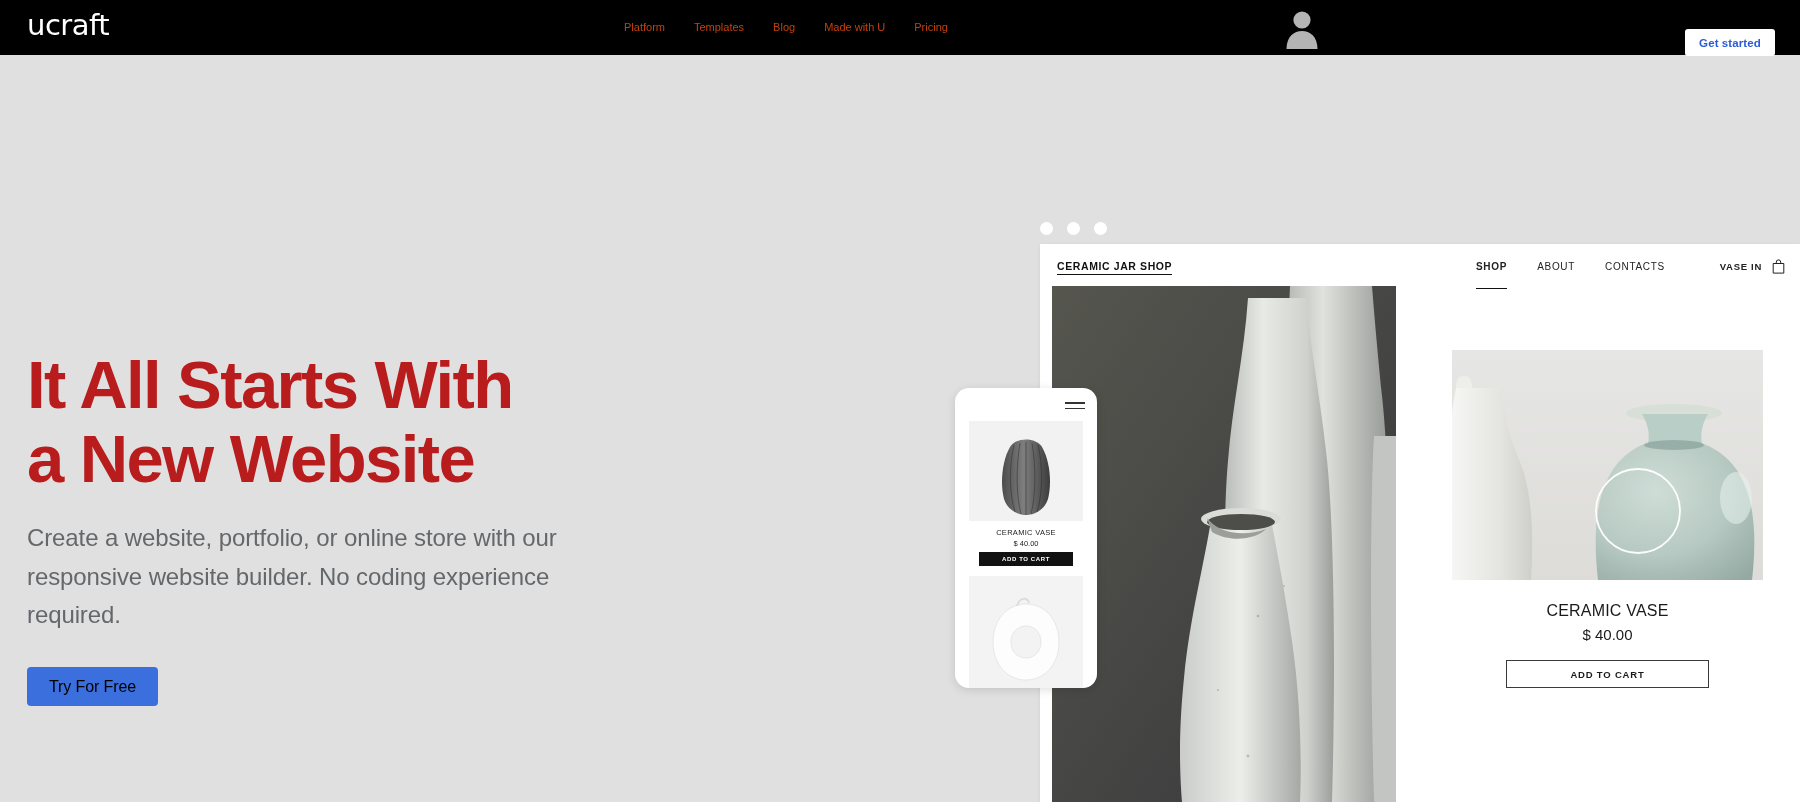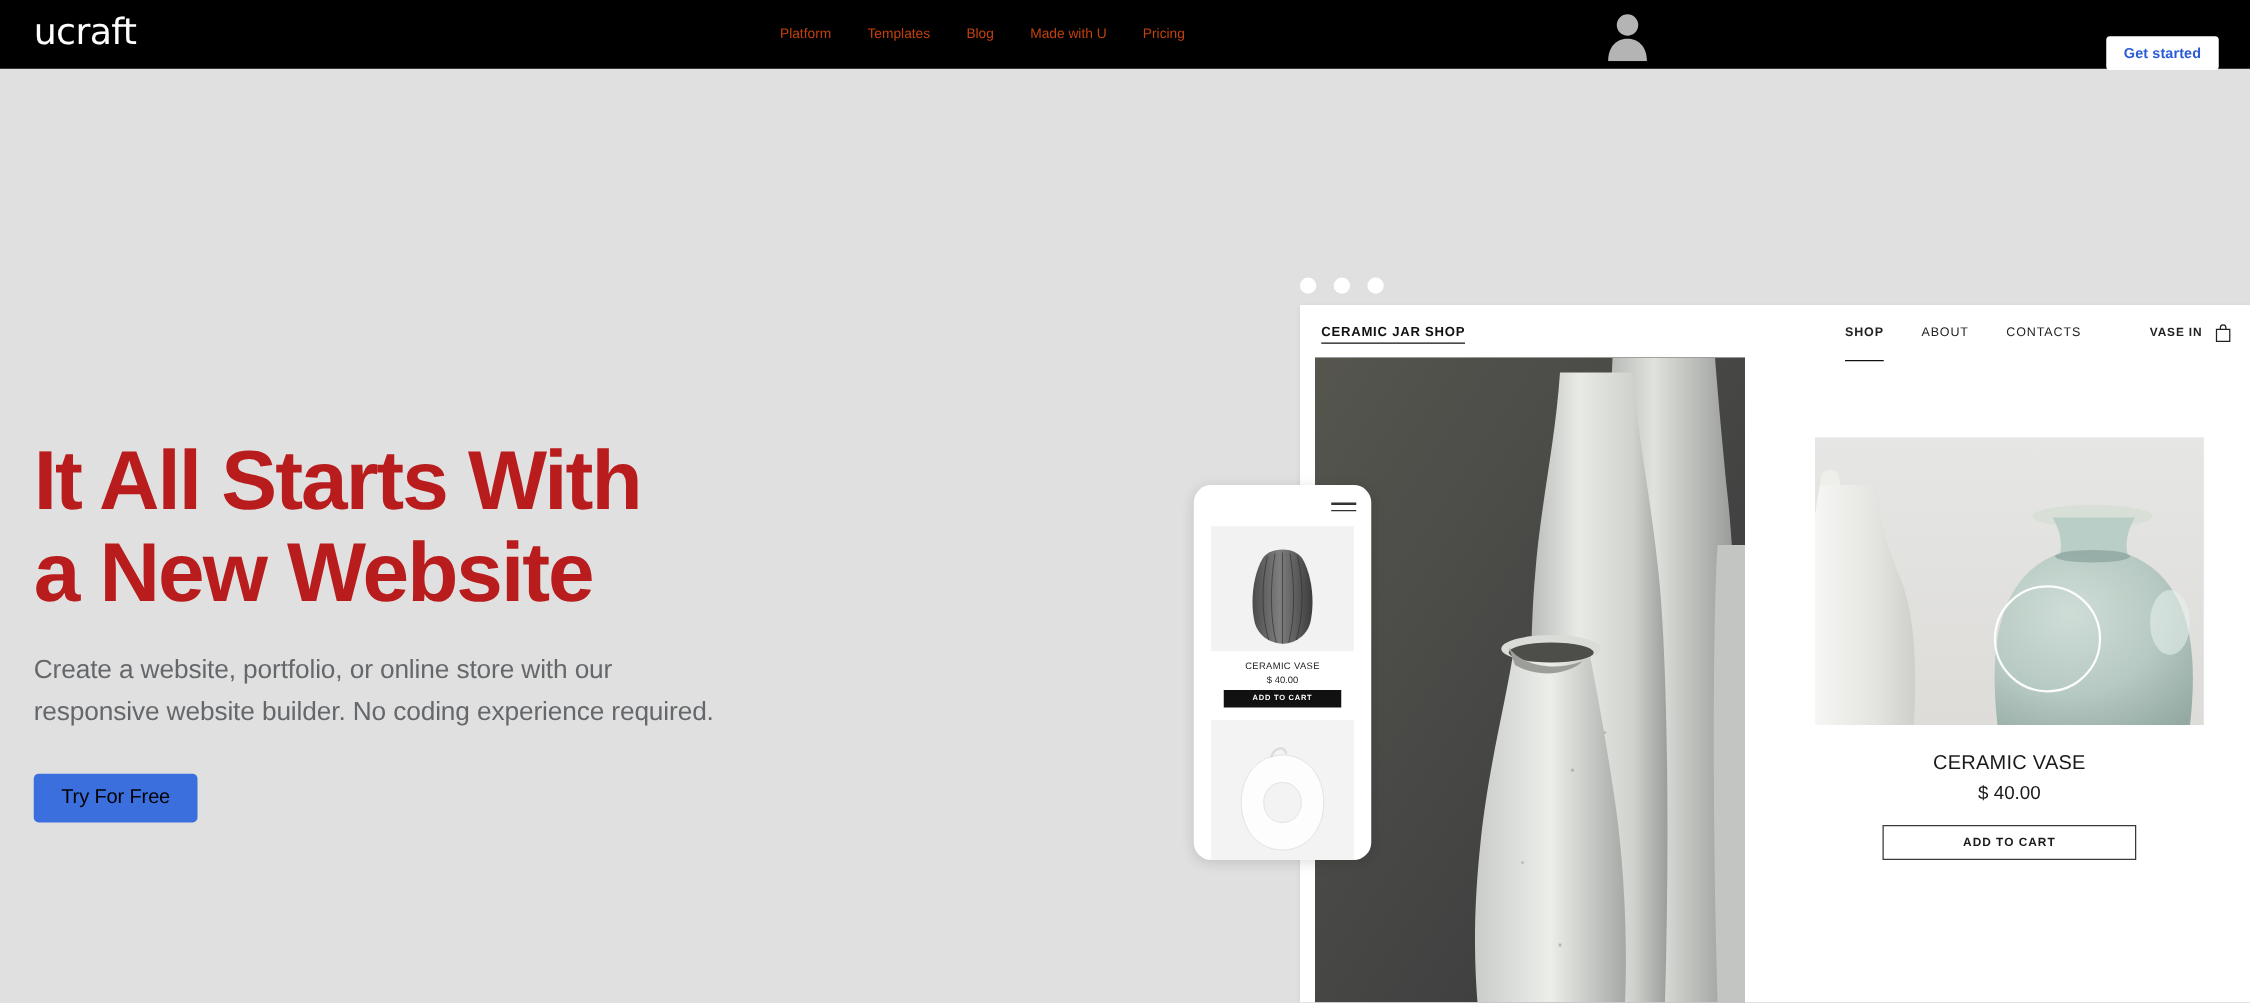--- a/index.html
+++ b/index.html
@@ -47,21 +47,21 @@
     display:flex; align-items:center; justify-content:center;margin-top:20px;
   }
 
   
   .hero-copy { position:absolute; left:27px; top:348px; width:620px; z-index:10; }
   .hero-title {
     font-size:67px; line-height:1.11; font-weight:bold; color:#b91c1c;
     letter-spacing:-1.6px; font-family:"Liberation Sans", sans-serif;
   }
   .hero-sub {
-    margin-top:22px; font-size:21px; line-height:1.62; color:#65686b;
+    margin-top:22px; font-size:24px; line-height:1.62; color:#65686b;
     letter-spacing:-0.1px; max-width:560px;
   }
   .cta {
     margin-top:32px; display:inline-flex; align-items:center; justify-content:center;
     height:39px; padding:0 22px; background:#3a6fdd; color:#000000;
     border:none; border-radius:4px; font-size:16px; cursor:pointer;
     font-family:"Liberation Sans", sans-serif; letter-spacing:-0.1px;
   }
 
   

